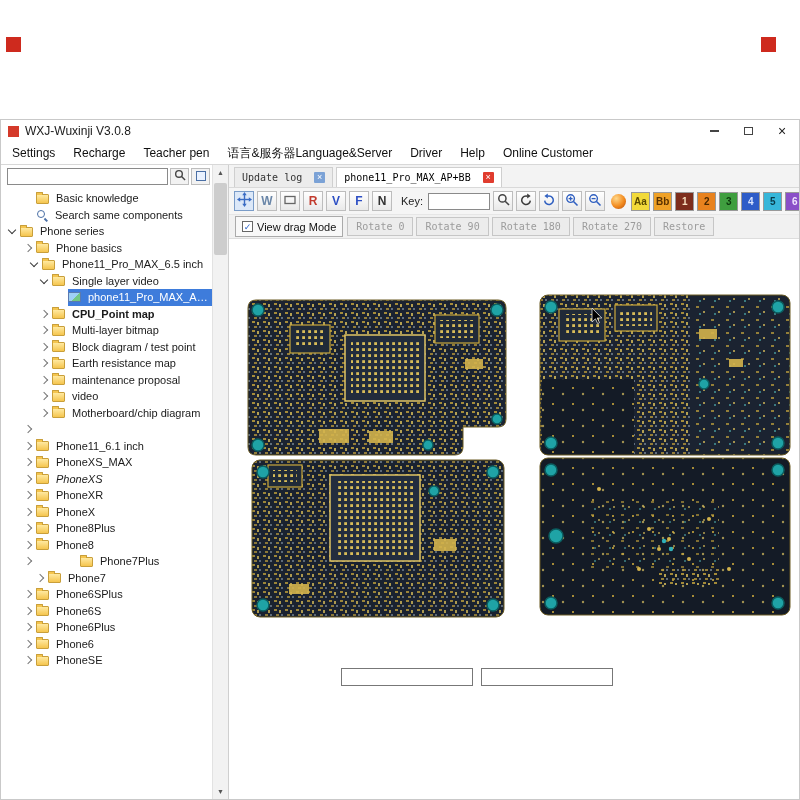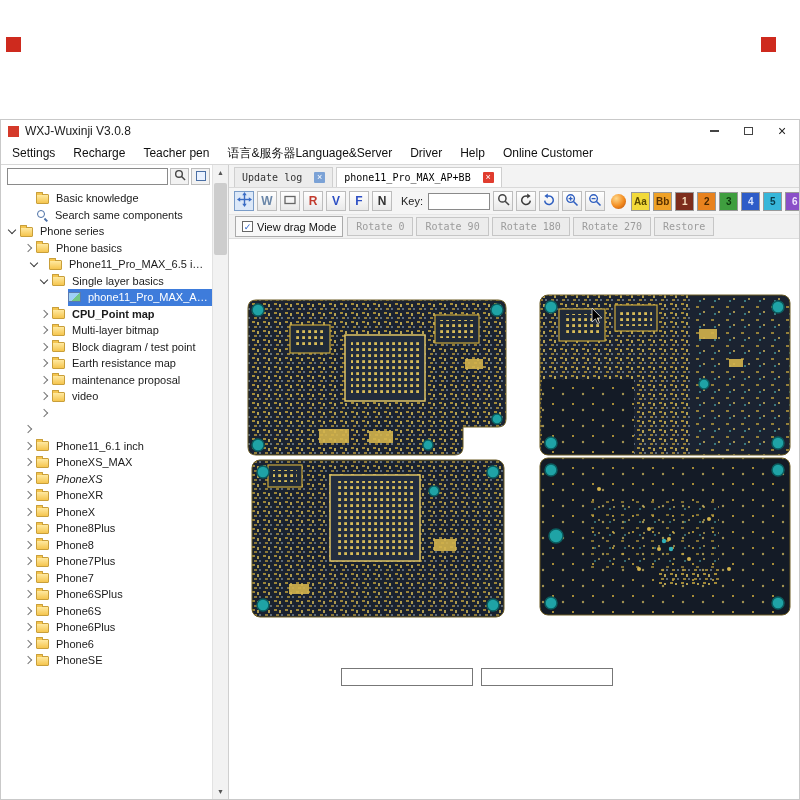--- a/index.html
+++ b/index.html
@@ -144,32 +144,32 @@
                 <span class="tlabel">Phone series</span>
               </span>
             </div>
             <div class="trow" style="padding-left: 22px;">
               <span class="chev collapsed"></span>
               <span class="hl">
                 <span class="ticon folder"></span>
                 <span class="tlabel">Phone basics</span>
               </span>
             </div>
-            <div class="trow" style="padding-left: 28px; gap: 7px;">
+            <div class="trow" style="padding-left: 28px;">
               <span class="chev expanded"></span>
               <span class="hl">
                 <span class="ticon folder"></span>
                 <span class="tlabel">Phone11_Pro_MAX_6.5 inch</span>
               </span>
             </div>
             <div class="trow" style="padding-left: 38px;">
               <span class="chev expanded"></span>
               <span class="hl">
                 <span class="ticon folder"></span>
-                <span class="tlabel">Single layer basics</span>
+                <span class="tlabel">Single layer video</span>
               </span>
             </div>
             <div class="trow selrow" style="padding-left: 54px;">
               <span class="chev none"></span>
               <span class="hl sel">
                 <span class="ticon image"></span>
                 <span class="tlabel">phone11_Pro_MAX_AP+BI</span>
               </span>
             </div>
             <div class="trow" style="padding-left: 38px; font-weight: bold;">
@@ -209,20 +209,24 @@
             </div>
             <div class="trow" style="padding-left: 38px;">
               <span class="chev collapsed"></span>
               <span class="hl">
                 <span class="ticon folder"></span>
                 <span class="tlabel">video</span>
               </span>
             </div>
             <div class="trow" style="padding-left: 38px;">
               <span class="chev collapsed"></span>
+              <span class="hl">
+                <span class="ticon folder"></span>
+                <span class="tlabel">Motherboard/chip diagram</span>
+              </span>
             </div>
             <div class="trow" style="padding-left: 22px;">
               <span class="chev collapsed"></span>
             </div>
             <div class="trow" style="padding-left: 22px;">
               <span class="chev collapsed"></span>
               <span class="hl">
                 <span class="ticon folder"></span>
                 <span class="tlabel">Phone11_6.1 inch</span>
               </span>
@@ -262,28 +266,28 @@
                 <span class="tlabel">Phone8Plus</span>
               </span>
             </div>
             <div class="trow" style="padding-left: 22px;">
               <span class="chev collapsed"></span>
               <span class="hl">
                 <span class="ticon folder"></span>
                 <span class="tlabel">Phone8</span>
               </span>
             </div>
-            <div class="trow" style="padding-left: 22px;">
+            <div class="trow" style="padding-left: 22px; gap: 44px;">
               <span class="chev collapsed"></span>
               <span class="hl">
                 <span class="ticon folder"></span>
                 <span class="tlabel">Phone7Plus</span>
               </span>
             </div>
-            <div class="trow" style="padding-left: 22px; align-items: center;">
+            <div class="trow" style="padding-left: 34px; align-items: center;">
               <span class="chev collapsed"></span>
               <span class="hl">
                 <span class="ticon folder"></span>
                 <span class="tlabel">Phone7</span>
               </span>
             </div>
             <div class="trow" style="padding-left: 22px;">
               <span class="chev collapsed"></span>
               <span class="hl">
                 <span class="ticon folder"></span>

